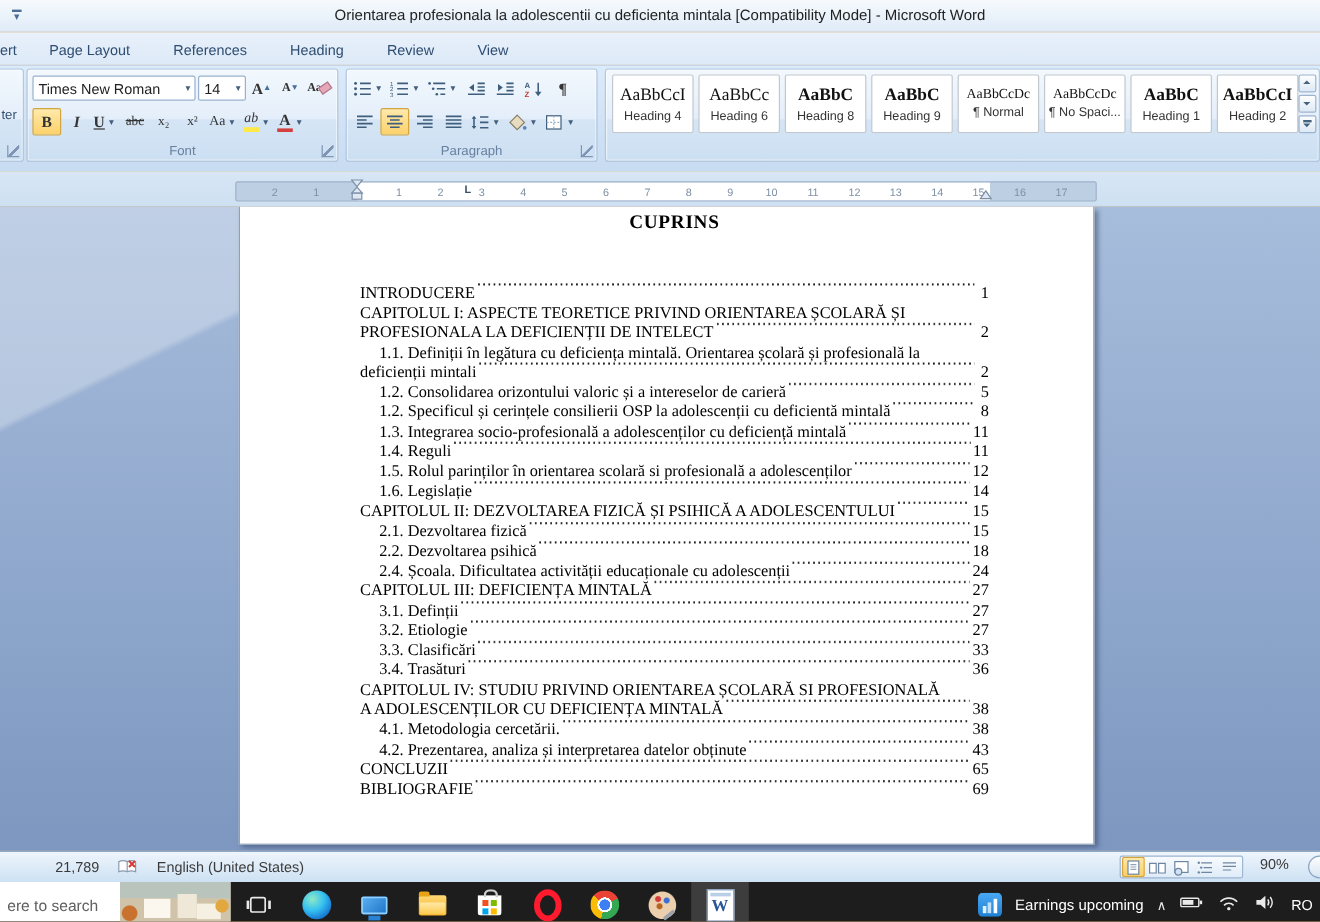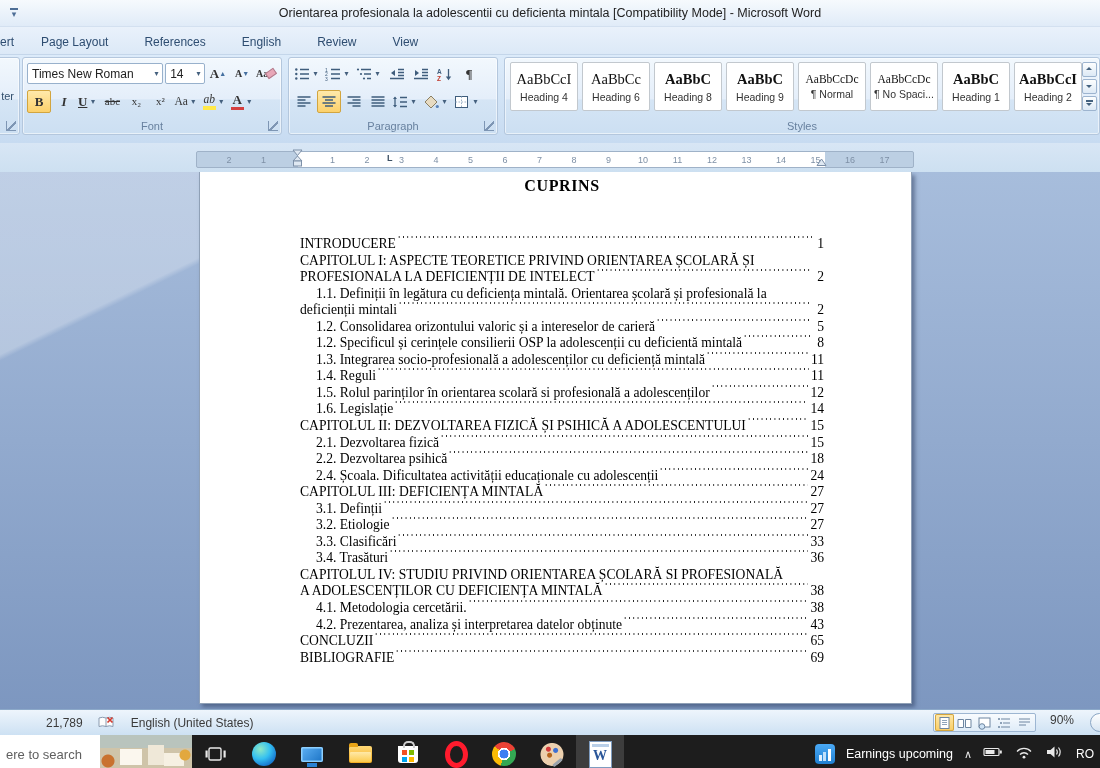--- a/index.html
+++ b/index.html
@@ -182,21 +182,21 @@
 
   <div class="titlebar">
     <div class="qat"></div>
     <div class="title-text">Orientarea profesionala la adolescentii cu deficienta mintala [Compatibility Mode] - Microsoft Word</div>
   </div>
 
   <div class="tabsrow">
       <div class="rtab cut">ert</div>
       <div class="rtab">Page Layout</div>
       <div class="rtab">References</div>
-      <div class="rtab">English</div>
+      <div class="rtab">Heading</div>
       <div class="rtab">Review</div>
       <div class="rtab">View</div>
     </div>
 
   <div class="ribbon">
 
     <div class="rgroup clipstub">
       <span class="ter">ter</span>
       <span class="launcher"></span>
     </div>
@@ -428,21 +428,20 @@
           <div class="stylecard">
             <div class="sprev b">AaBbCcI</div>
             <div class="slab">Heading 2</div>
           </div>
         </div>
       <div class="scol">
         <span class="sarr up"></span>
         <span class="sarr down"></span>
         <span class="sarr more"></span>
       </div>
-      <div class="glabel">Styles</div>
     </div>
   </div>
 
   <div class="rulerzone">
     <div class="ruler-band">
       <div class="ruler-white"></div>
       <span class="tabstop"></span>
     <span class="rnum" style="left: 66.5px;">1</span>
         <span class="rnum" style="left: 32px;">2</span>
         <span class="rnum" style="left: -2.5px;">3</span>

